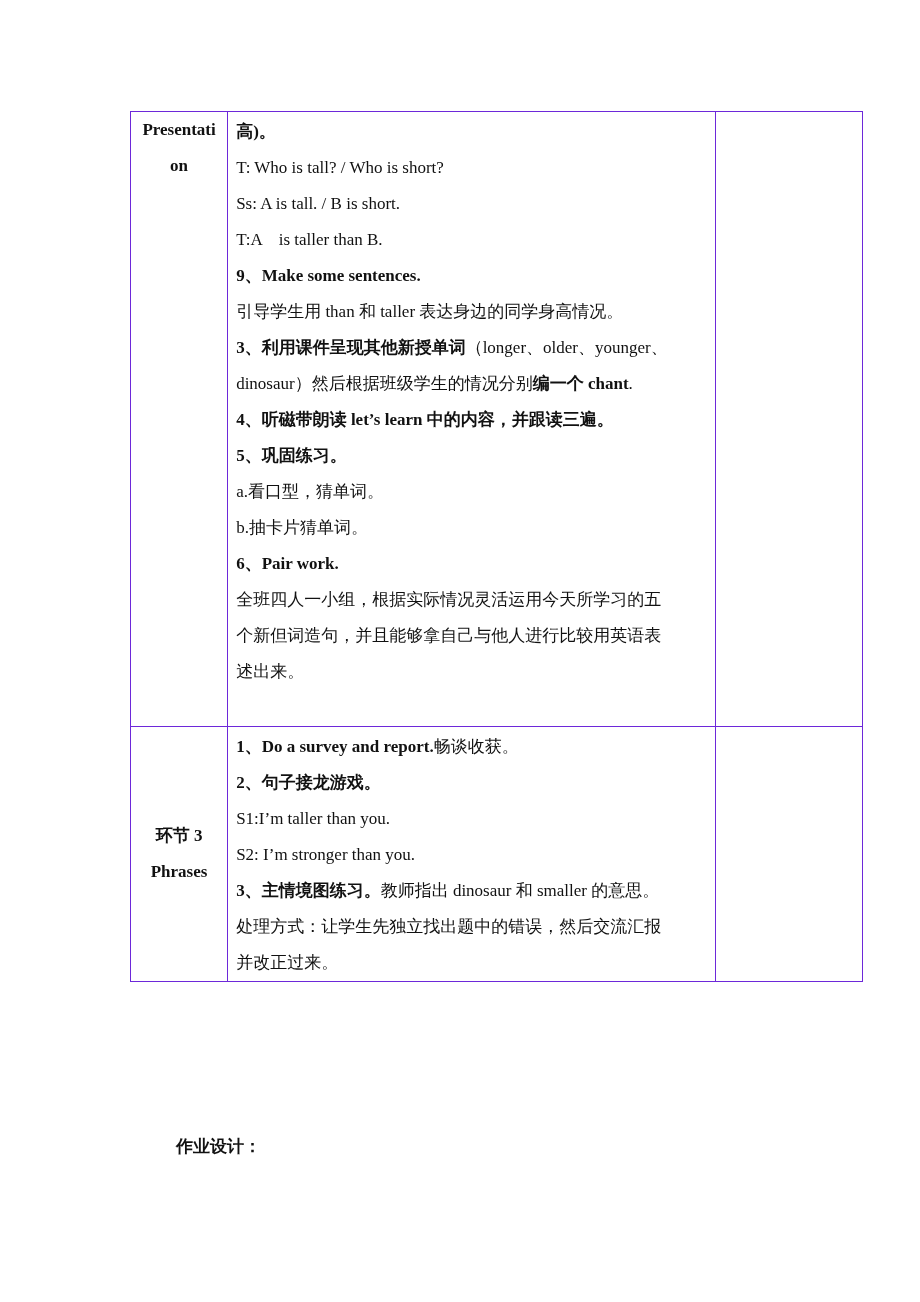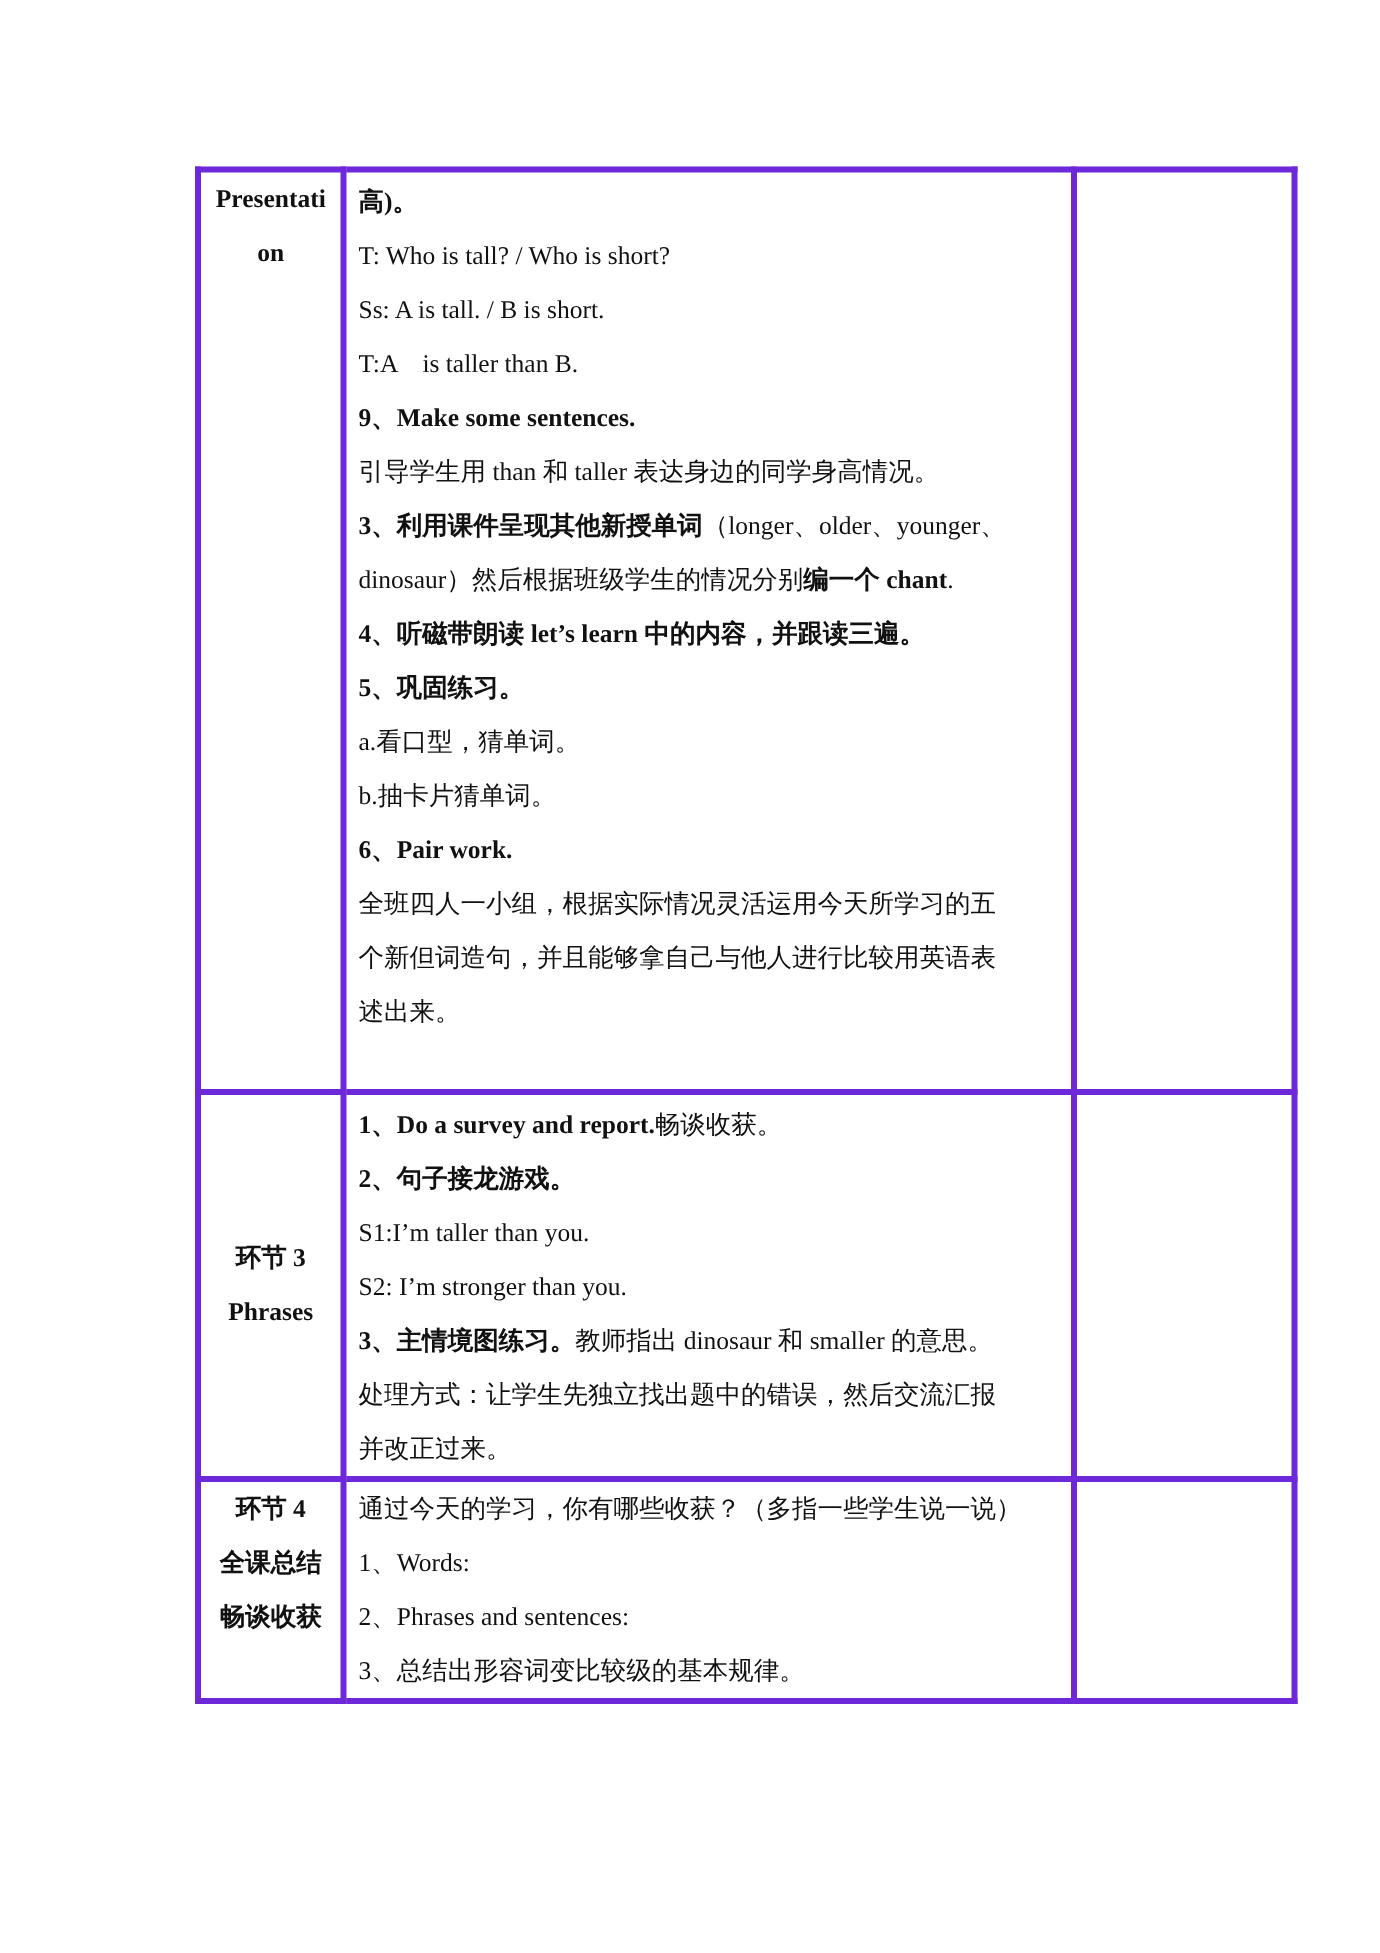--- a/index.html
+++ b/index.html
@@ -18,21 +18,21 @@
     }
     .lesson-table {
       position: absolute;
       left: 130px;
       top: 111px;
       width: 733px;
       border-collapse: collapse;
       table-layout: fixed;
     }
     .lesson-table td {
-      border: 4px solid #6d28d9;
+      border: 1px solid #6d28d9;
       vertical-align: top;
       padding: 0;
     }
     .col-stage { width: 97px; }
     .col-content { width: 487px; }
     .col-notes { width: 147px; }
 
     .stage-cell {
       text-align: center;
       font-weight: bold;
@@ -120,31 +120,18 @@
       <span class="line b">2、句子接龙游戏。</span>
       <span class="line">S1:I’m taller than you.</span>
       <span class="line">S2: I’m stronger than you.</span>
       <span class="line"><span class="b">3、主情境图练习。</span><span>教师指出 dinosaur 和 smaller 的意思。</span></span>
       <span class="line">处理方式：让学生先独立找出题中的错误，然后交流汇报</span>
       <span class="line">并改正过来。</span>
     </td>
     <td class="notes-cell"></td>
   </tr>
 
-  <tr class="row3">
-    <td class="stage-cell">
-      <span class="line">环节 4</span>
-      <span class="line">全课总结</span>
-      <span class="line">畅谈收获</span>
-    </td>
-    <td class="content-cell">
-      <span class="line">通过今天的学习，你有哪些收获？（多指一些学生说一说）</span>
-      <span class="line">1、Words:</span>
-      <span class="line">2、Phrases and sentences:</span>
-      <span class="line">3、总结出形容词变比较级的基本规律。</span>
-    </td>
-    <td class="notes-cell"></td>
-  </tr>
 </tbody>
   </table>
 
 <div class="after">
+  <span class="line b">作业设计：</span>
 </div>
 
 </body></html>

